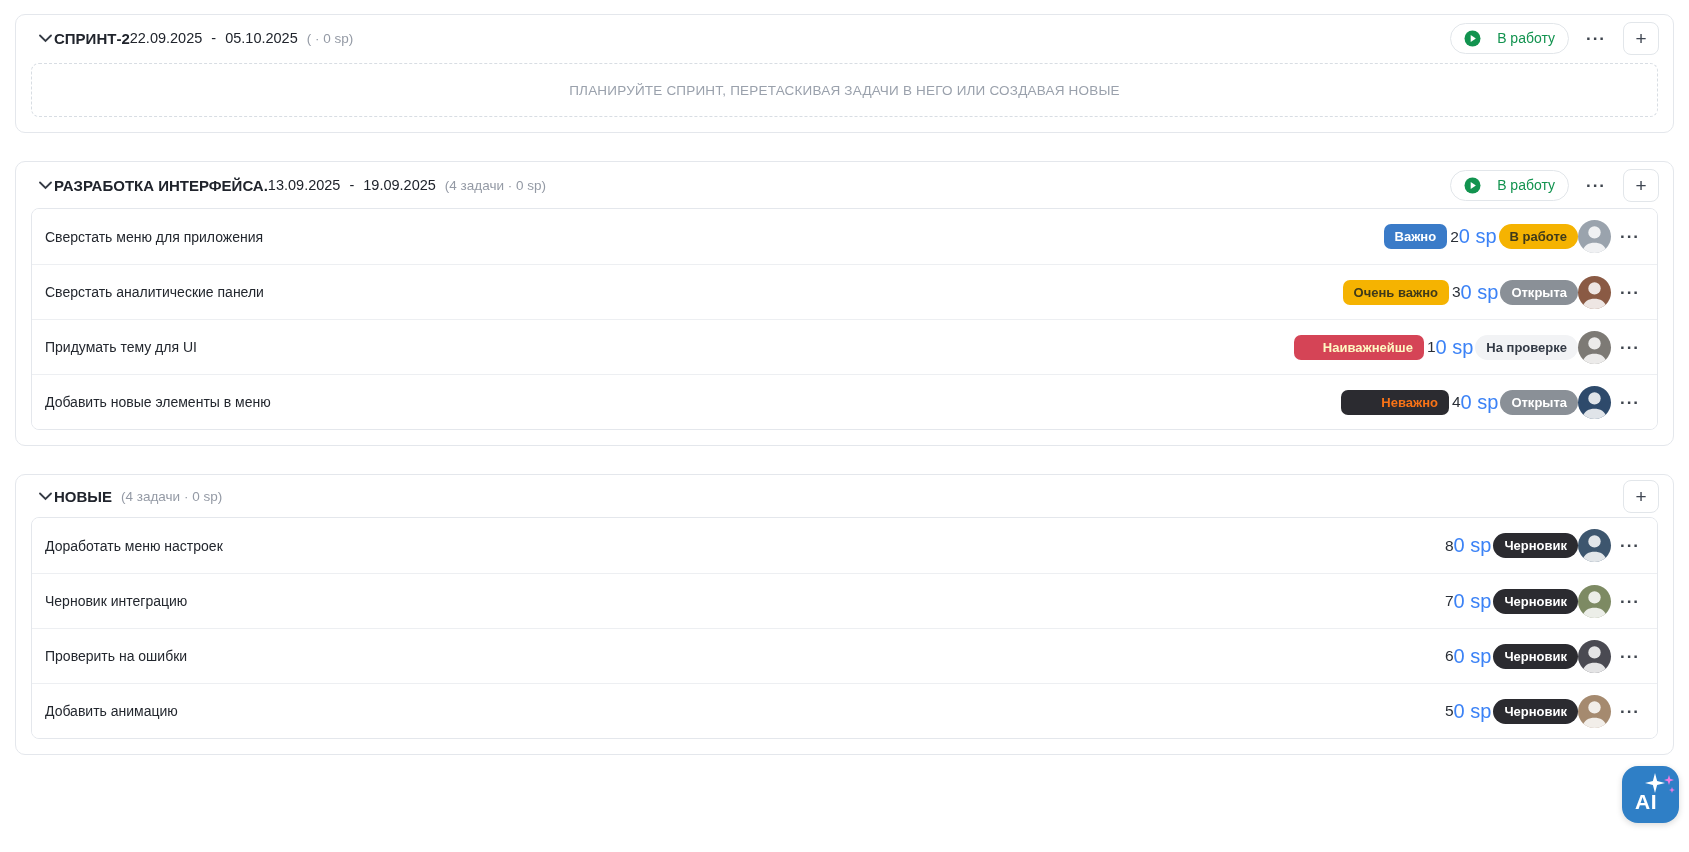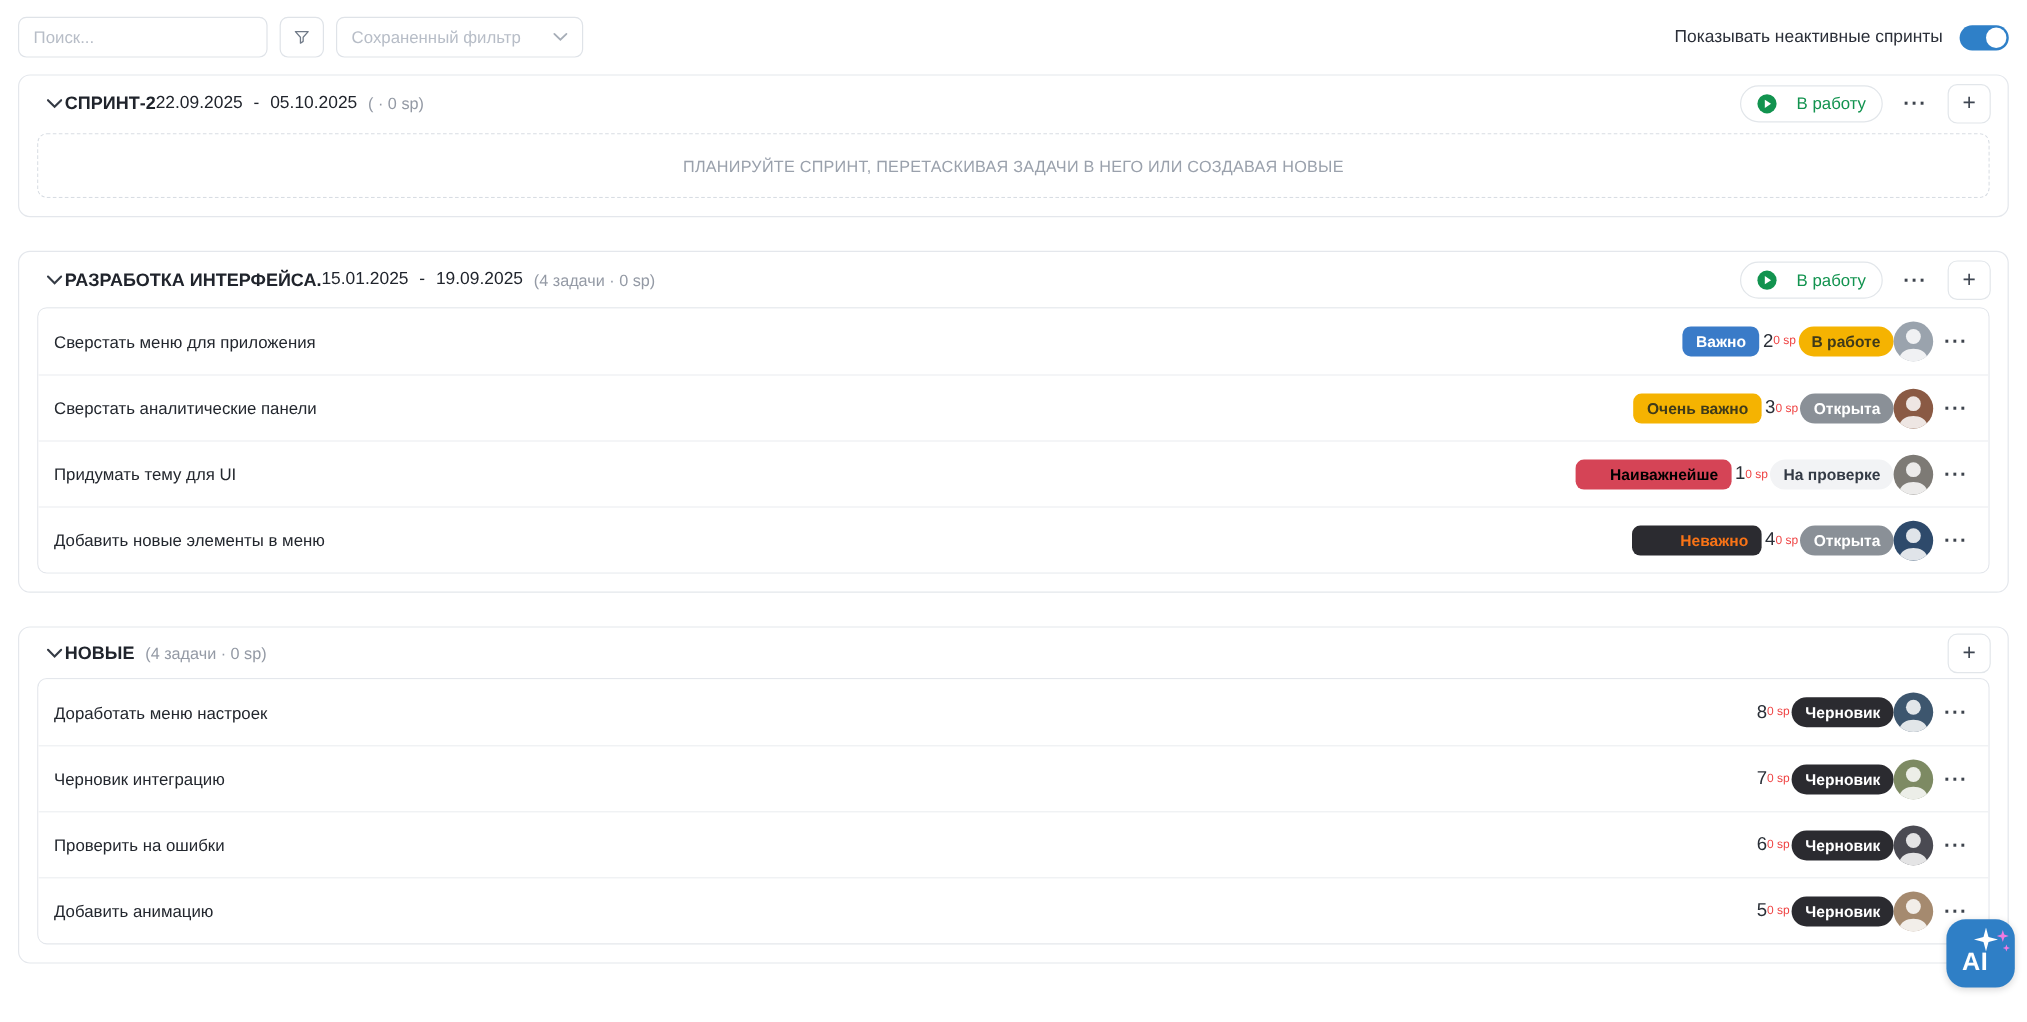--- a/index.html
+++ b/index.html
@@ -48,61 +48,38 @@
   .task-row { display:flex; align-items:center; height:55px; padding:0 15px 0 13px;
     border-top:1px solid #edeff2; background:#fff; cursor:pointer; }
   .task-row:first-child { border-top:none; }
   .task-title { font-size:14px; color:#23272e; }
   .row-right { margin-left:auto; display:flex; align-items:center; }
   .badge { height:25px; padding:0 11px; font-size:13px; font-weight:700;
     display:flex; align-items:center; white-space:nowrap; }
   .badge.priority { border-radius:7px; }
   .badge.status { border-radius:13px; }
   .task-id { font-size:15.5px; color:#2a2f37; margin-left:3px; }
-  .task-sp { font-size:10px; color:#ef4444; margin-right:2px; }
+  .task-sp { font-size:20px; color:#3b82f6; margin-right:2px; }
   .avatar { width:33px; height:33px; border-radius:50%; overflow:hidden; flex:none;
     display:flex; align-items:flex-end; justify-content:center; cursor:pointer; }
   .row-more { margin-left:7px; }
 
   
   .ai-fab { position:fixed; right:10px; bottom:29px; width:57px; height:57px; border:none;
     border-radius:16px; background:#2f7fc6; cursor:pointer; color:#fff;
     box-shadow:0 2px 6px rgba(0,0,0,.15); }
   .ai-fab .ai-text { position:absolute; left:13px; bottom:9px; font-size:21px; font-weight:700;
     color:#fff; font-family:inherit; letter-spacing:.5px; }
   .ai-fab svg { position:absolute; top:7px; left:20px; }
 </style>
 </head>
 <body>
 
 <div class="page">
 
-  <div class="topbar">
-    <input class="search-input" placeholder="Поиск..." style="">
-    <button class="icon-btn">
-      <span style="display:flex;">
-        <svg width="17" height="16" viewBox="0 0 24 24" fill="none" stroke="#707a88" stroke-width="1.6">
-          <path d="M4 5h16l-6.3 7v5.2L10.3 19.5v-7.5z" stroke-linejoin="round"></path>
-        </svg>
-      </span>
-    </button>
-    <div class="select">
-      <span>Сохраненный фильтр</span>
-      <span style="display:flex;">
-        <svg width="12" height="8" viewBox="0 0 13 8">
-            <path d="M1 1l5.5 5.3L12 1" stroke="#a7aeb8" stroke-width="1.7" fill="none" stroke-linecap="round"></path>
-          </svg>
-      </span>
-    </div>
-    <div class="topbar-spacer"></div>
-    <span class="toggle-label">Показывать неактивные спринты</span>
-    <div class="toggle" style="background-color: rgb(47, 128, 200);">
-      <div class="knob"></div>
-    </div>
-  </div>
 
   <div class="card">
     <div class="card-header">
       <button class="collapse-btn">
         <span style="display:flex;">
           <svg width="13" height="9" viewBox="0 0 13 9">
               <path d="M1 1.5l5.5 5.5L12 1.5" stroke="#353b45" stroke-width="1.8" fill="none" stroke-linecap="round"></path>
             </svg>
         </span>
       </button>
@@ -136,21 +113,21 @@
     <div class="card-header">
       <button class="collapse-btn">
         <span style="display:flex;">
           <svg width="13" height="9" viewBox="0 0 13 9">
               <path d="M1 1.5l5.5 5.5L12 1.5" stroke="#353b45" stroke-width="1.8" fill="none" stroke-linecap="round"></path>
             </svg>
         </span>
       </button>
       <span class="card-title">РАЗРАБОТКА ИНТЕРФЕЙСА.</span>
       <span class="card-dates">
-        <span>15.01.2025</span>
+        <span>13.09.2025</span>
         <span>-</span>
         <span>19.09.2025</span>
       </span>
       <span class="card-meta">(4 задачи · 0 sp)</span>
       <div class="header-actions">
         <button class="start-btn">
           <span style="display:flex;">
             <svg width="17" height="17" viewBox="0 0 17 17">
                 <circle cx="8.5" cy="8.5" r="8" fill="#12934f"></circle>
                 <path d="M6.7 5.1l5.2 3.4-5.2 3.4z" fill="#fff"></path>
@@ -194,21 +171,21 @@
                 <path d="M4 32c1-8 7-10 12-10s11 2 12 10z" fill="rgba(255,255,255,.85)"></path>
               </svg>
           </span>
           <button class="more-btn row-more">···</button>
         </div>
       </div>
 
       <div class="task-row">
         <span class="task-title">Придумать тему для UI</span>
         <div class="row-right">
-          <span class="badge priority" style="background-color: rgb(213, 68, 86); color: #000000; padding-left: 29px;">Наиважнейше</span>
+          <span class="badge priority" style="background-color: rgb(213, 68, 86); color: #fef9c3; padding-left: 29px;">Наиважнейше</span>
           <span class="task-id">1</span>
           <span class="task-sp">0 sp</span>
           <span class="badge status" style="background-color: rgb(242, 243, 245); color: rgb(51, 58, 69);">На проверке</span>
           <span class="avatar" style="background-color: rgb(125, 122, 117);">
             <svg width="33" height="33" viewBox="0 0 32 32">
                 <circle cx="16" cy="12" r="6" fill="rgba(255,255,255,.85)"></circle>
                 <path d="M4 32c1-8 7-10 12-10s11 2 12 10z" fill="rgba(255,255,255,.85)"></path>
               </svg>
           </span>
           <button class="more-btn row-more">···</button>

